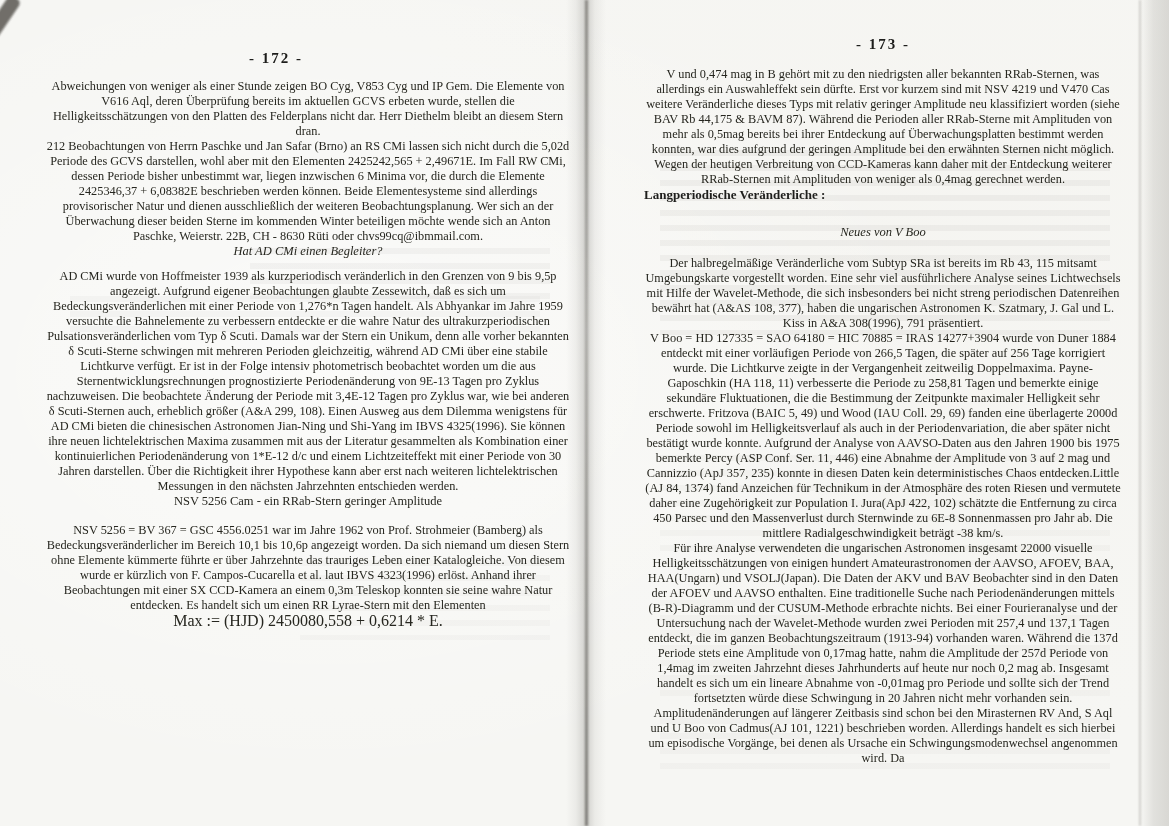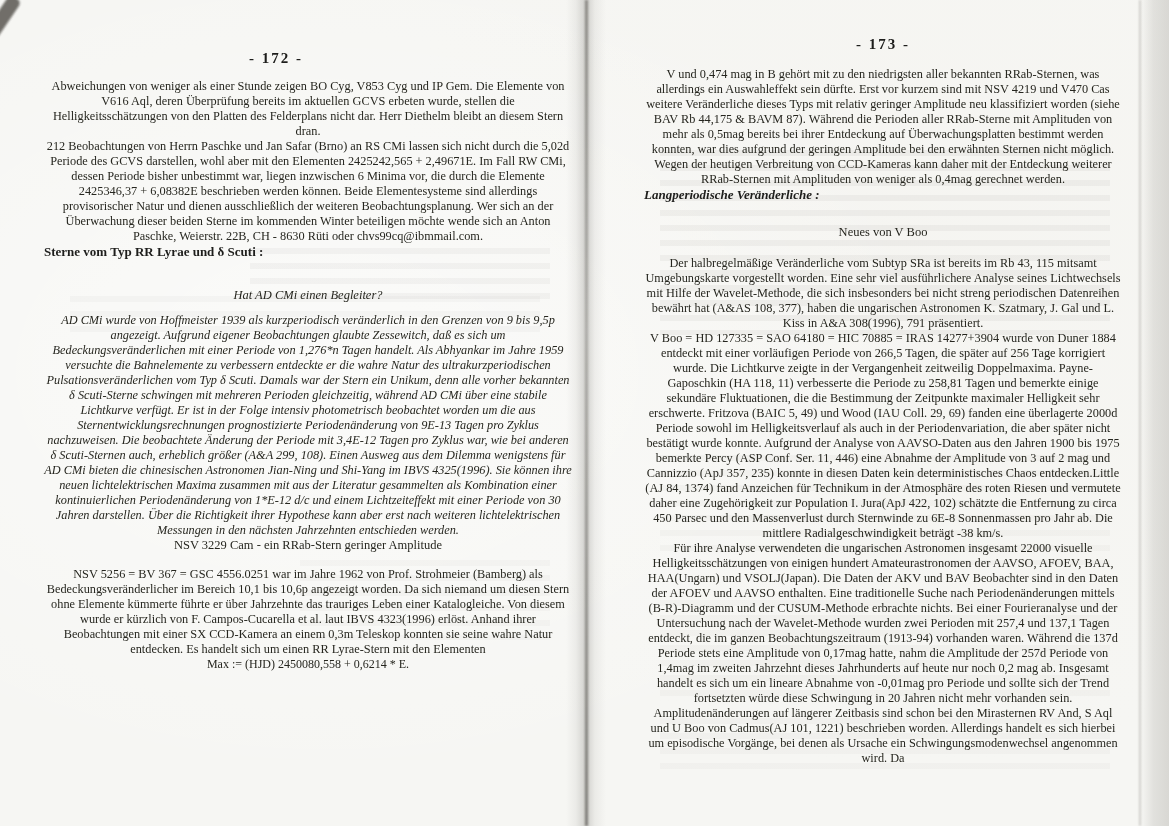--- a/index.html
+++ b/index.html
@@ -63,23 +63,23 @@
     margin:0;font-size:12.3px;line-height:15px;color:#26261f;
     text-align:center;
   }
   .section-heading{
     font-weight:bold;font-size:13px;line-height:16px;margin:0;color:#1e1e1c;
   }
   .sub-heading{
     text-align:center;font-size:12.5px;line-height:15px;margin:0;color:#26261f;
   }
   .formula{
-    text-align:center;font-size:12px;line-height:15px;margin:0;color:#26261f;
+    text-align:center;font-size:16px;line-height:15px;margin:0;color:#26261f;
   }  .mb10{margin-bottom:10px;font-style:italic;} .mb12{margin-bottom:12px;}
-  .mb14{margin-bottom:14px;}.mb16{margin-bottom:16px;} .mb22{margin-bottom:22px;font-style:italic;}
+  .mb14{margin-bottom:14px;}.mb16{margin-bottom:16px;font-style:italic;} .mb22{margin-bottom:22px;}
   .mb26{margin-bottom:26px;}.mb28{margin-bottom:28px;} .mb30{margin-bottom:30px;}
 </style>
 </head>
 <body>
 
 <div class="scan">
 
   <div class="corner-mark"></div>
   <div class="gutter-shadow"></div>
   <div class="gutter-line"></div>
@@ -94,27 +94,26 @@
   <div class="ghost" style="left:660px;top:600px;width:450px;height:100px;opacity:.35;"></div>
   <div class="ghost" style="left:660px;top:718px;width:450px;height:60px;opacity:.3;"></div>
 
   <div class="page-col col-left">
     <div class="page-number">- 172 -</div>
 
     <p class="body-text mb14">Abweichungen von weniger als einer Stunde zeigen BO Cyg, V853 Cyg und IP Gem. Die Elemente von V616 Aql, deren Überprüfung bereits im aktuellen GCVS erbeten wurde, stellen die Helligkeitsschätzungen von den Platten des Felderplans nicht dar. Herr Diethelm bleibt an diesem Stern dran.</p>
 
     <p class="body-text mb26">212 Beobachtungen von Herrn Paschke und Jan Safar (Brno) an RS CMi lassen sich nicht durch die 5,02d Periode des GCVS darstellen, wohl aber mit den Elementen 2425242,565 + 2,49671E. Im Fall RW CMi, dessen Periode bisher unbestimmt war, liegen inzwischen 6 Minima vor, die durch die Elemente 2425346,37 + 6,08382E beschrieben werden können. Beide Elementesysteme sind allerdings provisorischer Natur und dienen ausschließlich der weiteren Beobachtungsplanung. Wer sich an der Überwachung dieser beiden Sterne im kommenden Winter beteiligen möchte wende sich an Anton Paschke, Weierstr. 22B, CH - 8630 Rüti oder chvs99cq@ibmmail.com.</p>
 
-    <div class="section-heading mb28">Sterne vom Typ RR Lyrae und δ Scuti :</div>
 
     <div class="sub-heading mb10">Hat AD CMi einen Begleiter?</div>
 
     <p class="body-text mb22">AD CMi wurde von Hoffmeister 1939 als kurzperiodisch veränderlich in den Grenzen von 9 bis 9,5p angezeigt. Aufgrund eigener Beobachtungen glaubte Zessewitch, daß es sich um Bedeckungsveränderlichen mit einer Periode von 1,276*n Tagen handelt. Als Abhyankar im Jahre 1959 versuchte die Bahnelemente zu verbessern entdeckte er die wahre Natur des ultrakurzperiodischen Pulsationsveränderlichen vom Typ δ Scuti. Damals war der Stern ein Unikum, denn alle vorher bekannten δ Scuti-Sterne schwingen mit mehreren Perioden gleichzeitig, während AD CMi über eine stabile Lichtkurve verfügt. Er ist in der Folge intensiv photometrisch beobachtet worden um die aus Sternentwicklungsrechnungen prognostizierte Periodenänderung von 9E-13 Tagen pro Zyklus nachzuweisen. Die beobachtete Änderung der Periode mit 3,4E-12 Tagen pro Zyklus war, wie bei anderen δ Scuti-Sternen auch, erheblich größer (A&amp;A 299, 108). Einen Ausweg aus dem Dilemma wenigstens für AD CMi bieten die chinesischen Astronomen Jian-Ning und Shi-Yang im IBVS 4325(1996). Sie können ihre neuen lichtelektrischen Maxima zusammen mit aus der Literatur gesammelten als Kombination einer kontinuierlichen Periodenänderung von 1*E-12 d/c und einem Lichtzeiteffekt mit einer Periode von 30 Jahren darstellen. Über die Richtigkeit ihrer Hypothese kann aber erst nach weiteren lichtelektrischen Messungen in den nächsten Jahrzehnten entschieden werden.</p>
 
-    <div class="sub-heading mb14">NSV 3229 Cam - ein RRab-Stern geringer Amplitude</div>
+    <div class="sub-heading mb14">NSV 5256 Cam - ein RRab-Stern geringer Amplitude</div>
 
     <p class="body-text mb12">NSV 5256 = BV 367 = GSC 4556.0251 war im Jahre 1962 von Prof. Strohmeier (Bamberg) als Bedeckungsveränderlicher im Bereich 10,1 bis 10,6p angezeigt worden. Da sich niemand um diesen Stern ohne Elemente kümmerte führte er über Jahrzehnte das trauriges Leben einer Katalogleiche. Von diesem wurde er kürzlich von F. Campos-Cucarella et al. laut IBVS 4323(1996) erlöst. Anhand ihrer Beobachtungen mit einer SX CCD-Kamera an einem 0,3m Teleskop konnten sie seine wahre Natur entdecken. Es handelt sich um einen RR Lyrae-Stern mit den Elementen</p>
 
     <div class="formula mb14">Max := (HJD) 2450080,558 + 0,6214 * E.</div>
 
   </div>
 
   <div class="page-col col-right">
     <div class="page-number">- 173 -</div>
 

